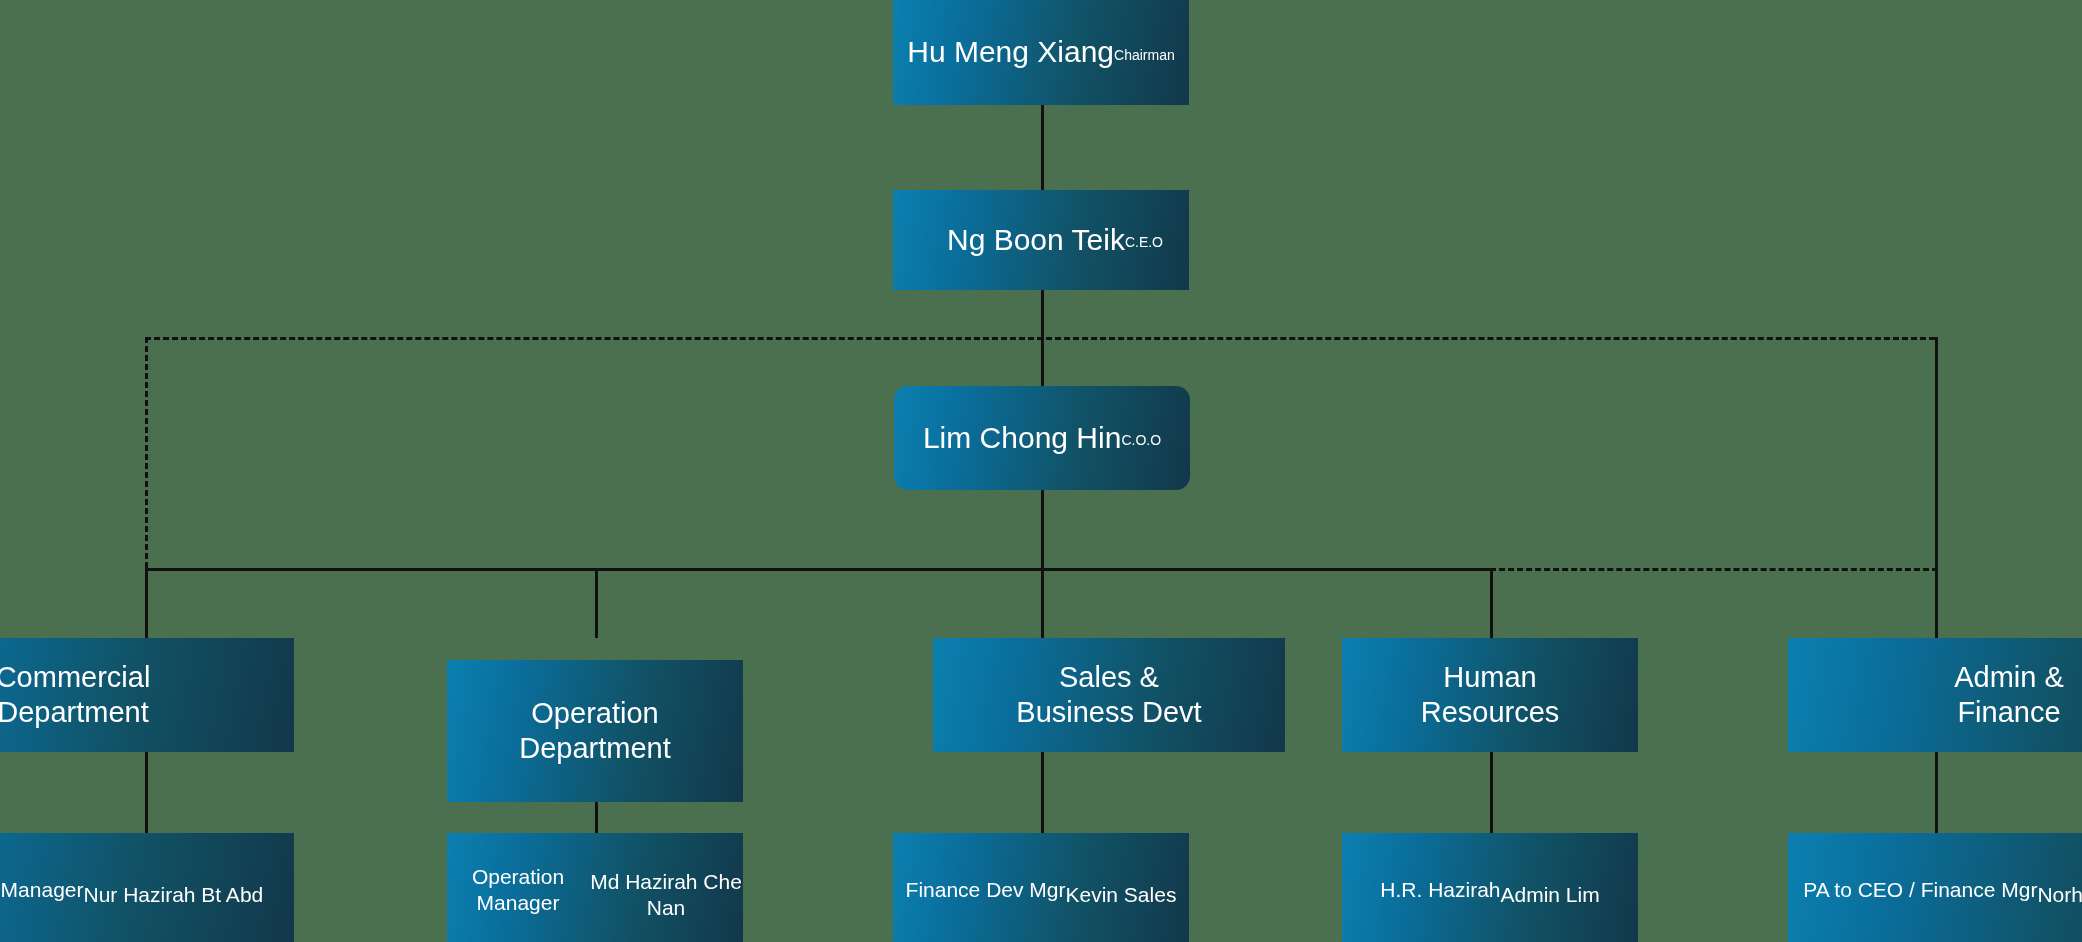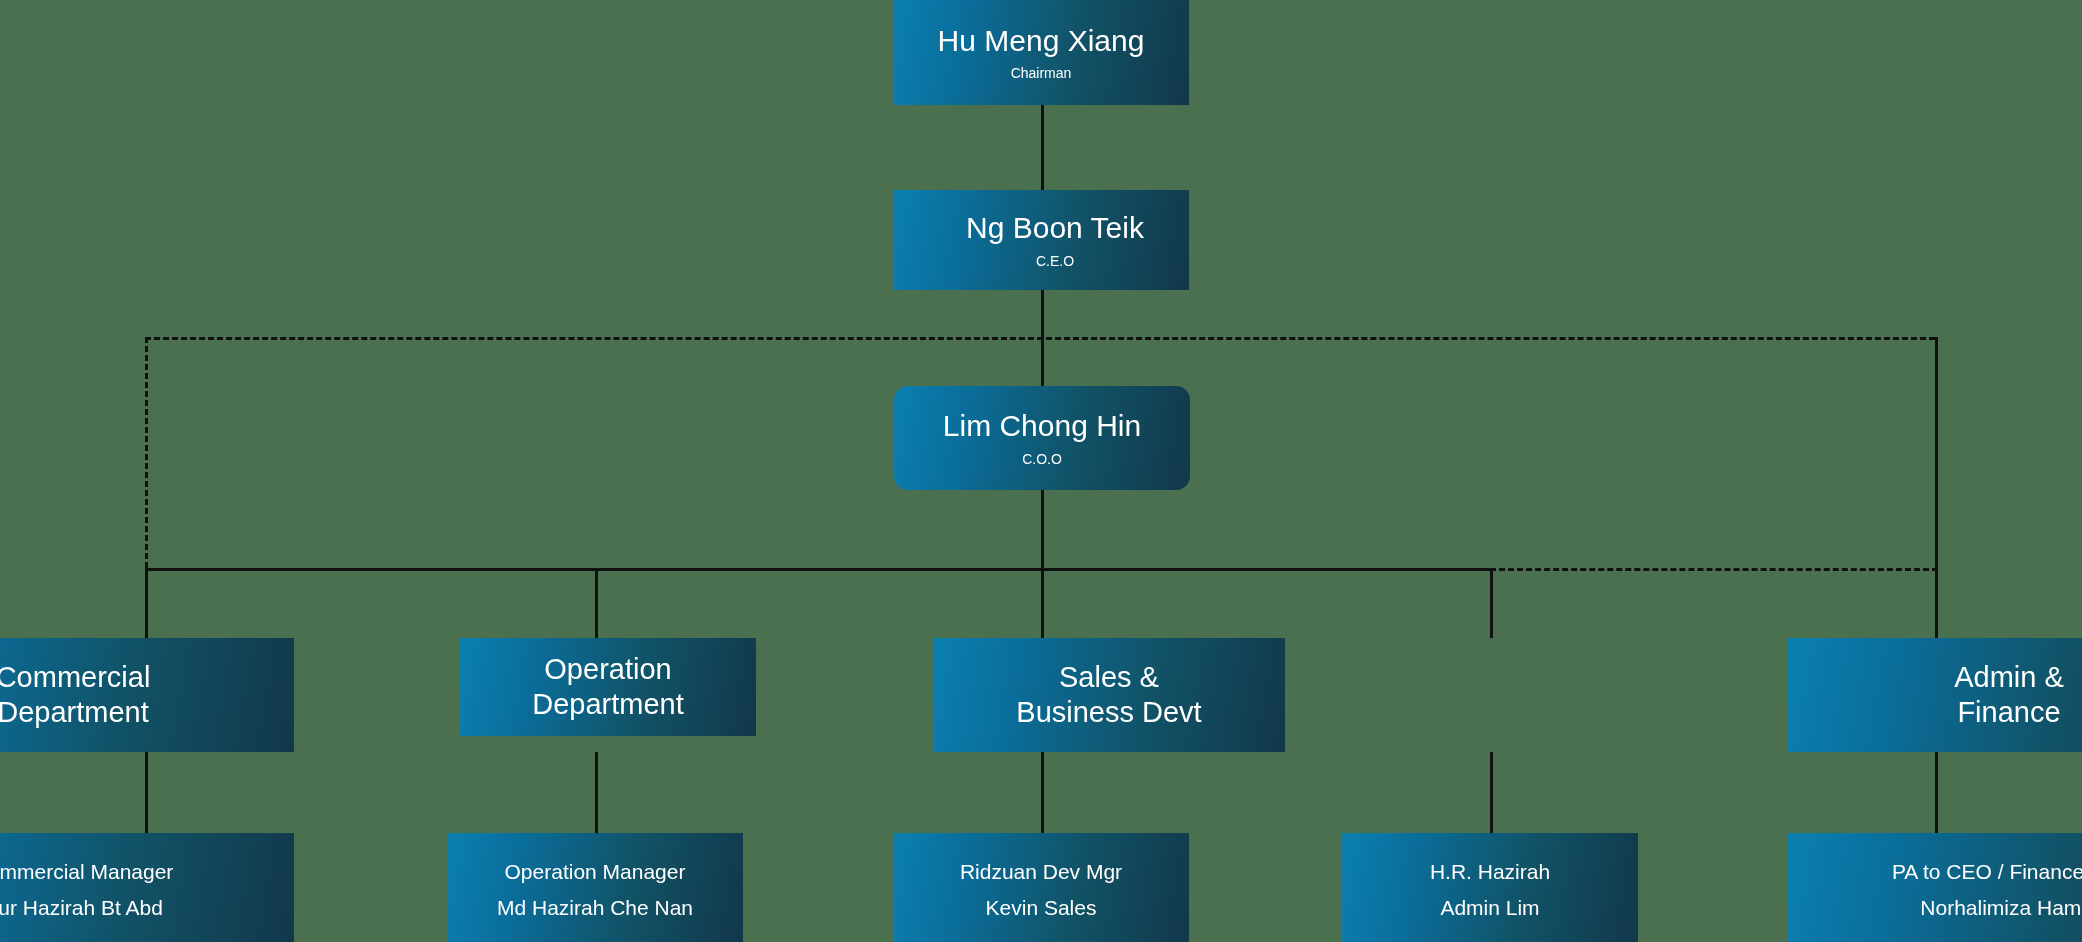--- a/index.html
+++ b/index.html
@@ -15,21 +15,20 @@
     background: #4a7050;
     overflow: hidden;
     font-family: "Liberation Sans", "DejaVu Sans", sans-serif;
   }
 
   
   .node {
     position: absolute;
     box-sizing: border-box;
     display: flex;
-    flex-direction: column;
     align-items: center;
     justify-content: center;
     text-align: center;
     color: #ffffff;
     background: linear-gradient(100deg, #0b80b0 0%, #0a6f9d 22%, #115266 62%, #12384a 100%);
     z-index: 5;
     line-height: 1.22;
     white-space: pre-line;
   }
 
@@ -112,48 +111,52 @@
   <div class="node exec" style="left:894px; top:386px; width:296px; height:104px;border-radius:14px;">
     <span class="l1">Lim Chong Hin</span>
     <span class="l2">C.O.O</span>
   </div>
 
   <div class="node dept" style="left:-148px; top:638px; width:442px; height:114px;">
     <span class="l1">Commercial
 Department</span>
   </div>
 
-  <div class="node dept" style="left:447px; top:638px; width:296px; height:98px;margin-left:13px;">
+  <div class="node dept" style="left:447px; top:660px; width:296px; height:142px;">
     <span class="l1">Operation
 Department</span>
   </div>
 
   <div class="node dept" style="left:893px; top:638px; width:352px; height:114px;margin-left:40px;">
     <span class="l1">Sales &amp;
 Business Devt</span>
   </div>
 
+  <div class="node dept" style="left:1342px; top:638px; width:296px; height:114px;">
+    <span class="l1">Human
+Resources</span>
+  </div>
 
   <div class="node dept" style="left:1788px; top:638px; width:442px; height:114px;">
     <span class="l1">Admin &amp;
 Finance</span>
   </div>
 
   <div class="node mgr" style="left:-148px; top:833px; width:442px; height:114px;">
     <span class="l1">Commercial Manager</span>
     <span class="l2">Nur Hazirah Bt Abd</span>
   </div>
 
   <div class="node mgr" style="left:447px; top:833px; width:296px; height:114px;">
     <span class="l1">Operation Manager</span>
     <span class="l2">Md Hazirah Che Nan</span>
   </div>
 
   <div class="node mgr" style="left:893px; top:833px; width:296px; height:114px;">
-    <span class="l1">Ridzuan Dev Mgr</span>
+    <span class="l1">Finance Dev Mgr</span>
     <span class="l2">Kevin Sales</span>
   </div>
 
   <div class="node mgr" style="left:1342px; top:833px; width:296px; height:114px;">
     <span class="l1">H.R. Hazirah</span>
     <span class="l2">Admin Lim</span>
   </div>
 
   <div class="node mgr" style="left:1788px; top:833px; width:442px; height:114px;">
     <span class="l1">PA to CEO / Finance Mgr</span>

